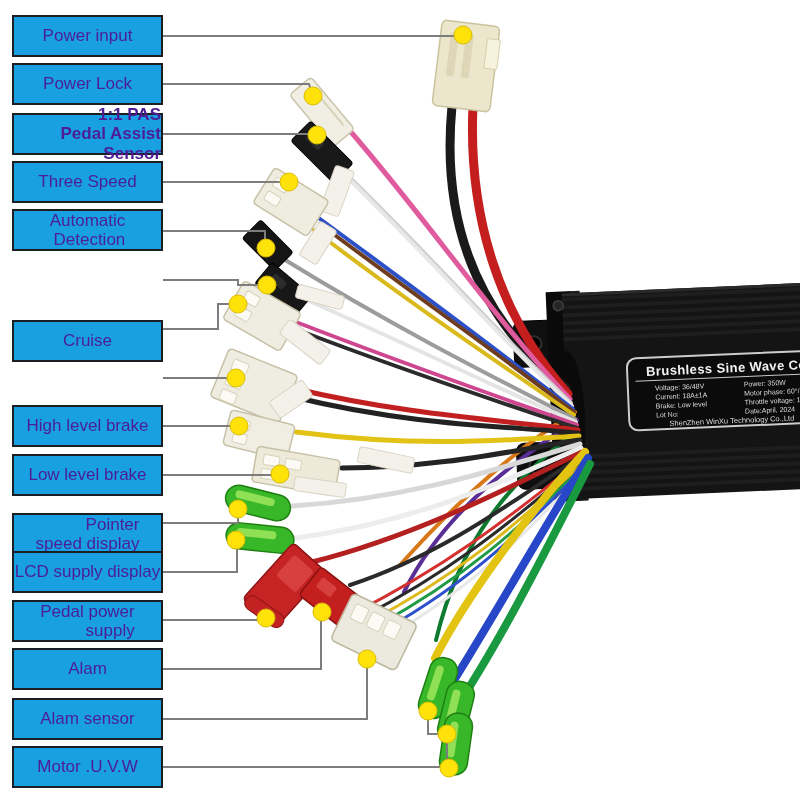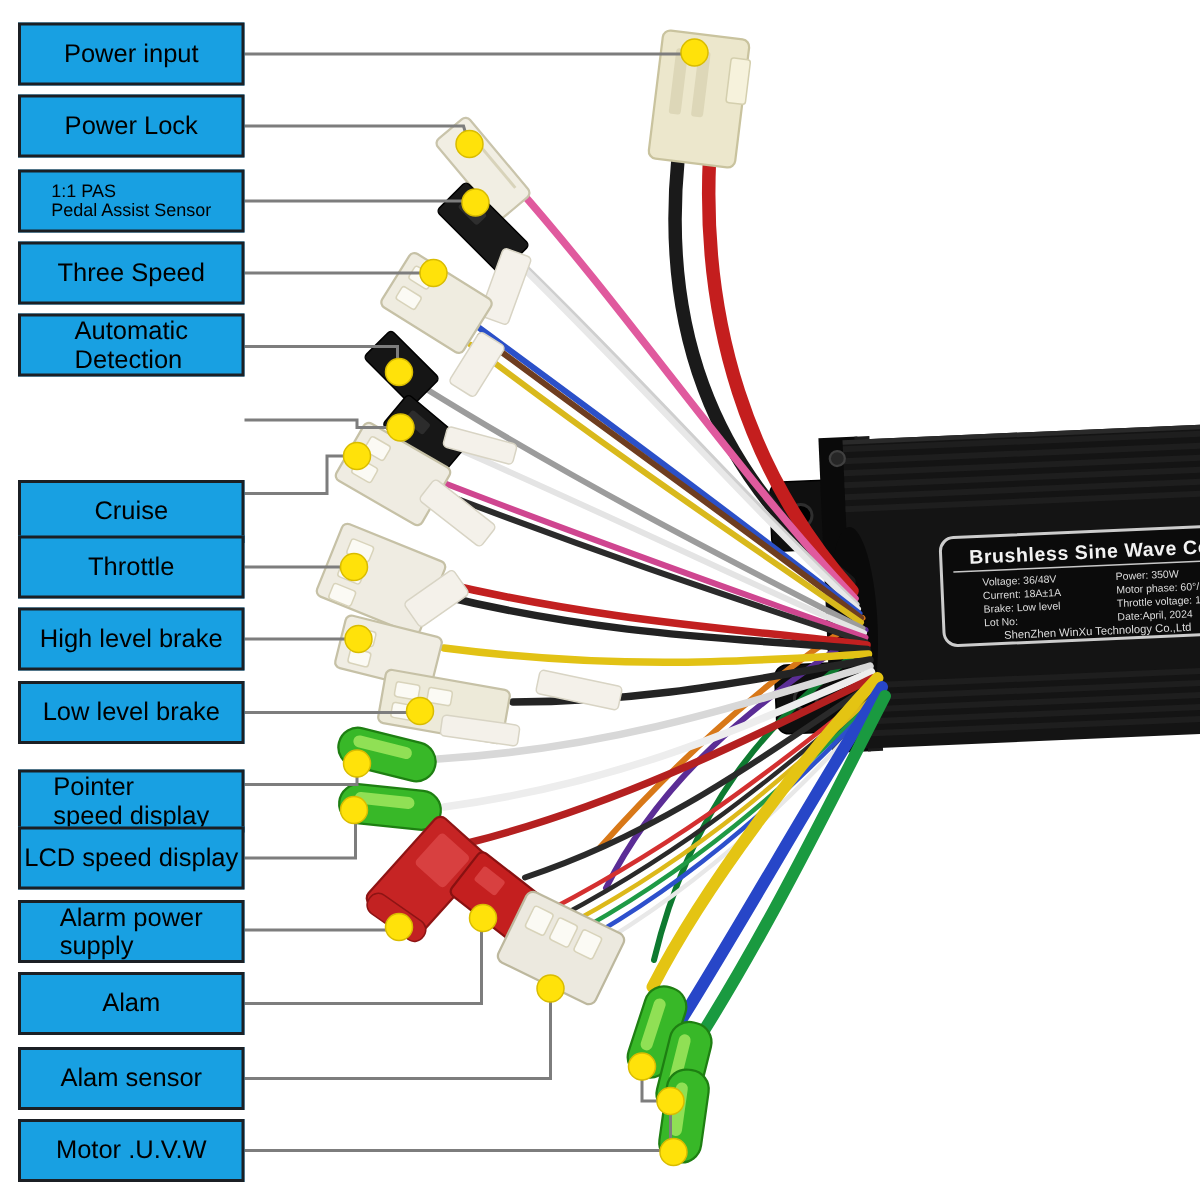--- a/index.html
+++ b/index.html
@@ -1,23 +1,23 @@
 <!DOCTYPE html>
 <html><head>
 <meta charset="utf-8">
 <style>
   html,body{margin:0;padding:0;background:#fff;}
   .stage{position:relative;width:800px;height:800px;overflow:hidden;background:#fff;
          font-family:"Liberation Sans",sans-serif;}
   .stage svg{position:absolute;left:0;top:0;}
   .label{position:absolute;left:12px;width:151px;height:42px;background:#18a0e2;
-         border:2px solid #1b1f24;box-sizing:border-box;color:#000000;
-         display:flex;align-items:center;justify-content:center;text-align:left;
+         border:2px solid #1b1f24;box-sizing:border-box;color:#4c1d95;
+         display:flex;align-items:center;justify-content:center;text-align:right;
          font-size:17px;line-height:1.12;white-space:pre-line;}
-  .label.small{font-size:12px;}
+  .label.small{font-size:17px;font-weight:bold;}
   .plate-title{font:bold 13px "Liberation Sans",sans-serif;fill:#f2f2f2;letter-spacing:.4px;}
   .plate-row{font:7px "Liberation Sans",sans-serif;fill:#dcdcdc;}
   .plate-co{font:7.5px "Liberation Sans",sans-serif;fill:#dcdcdc;}
 </style>
 </head>
 <body>
 
 <div class="stage">
 
 <svg width="800" height="800" viewBox="0 0 800 800">
@@ -268,24 +268,23 @@
 </svg>
 
   <div class="label" style="top:15px">Power input</div>
   <div class="label" style="top:63px">Power Lock</div>
   <div class="label small" style="top:113px">1:1 PAS
 Pedal Assist Sensor</div>
   <div class="label" style="top:161px">Three Speed</div>
   <div class="label" style="top:209px">Automatic
 Detection</div>
   <div class="label" style="top:320px">Cruise</div>
-  <div class="label" style="top:357px">Throttle</div>
   <div class="label" style="top:405px">High level brake</div>
   <div class="label" style="top:454px">Low level brake</div>
   <div class="label" style="top:513px">Pointer
 speed display</div>
-  <div class="label" style="top:551px">LCD speed display</div>
-  <div class="label" style="top:600px">Alarm power
+  <div class="label" style="top:551px">LCD supply display</div>
+  <div class="label" style="top:600px">Pedal power
 supply</div>
   <div class="label" style="top:648px">Alam</div>
   <div class="label" style="top:698px">Alam sensor</div>
   <div class="label" style="top:746px">Motor .U.V.W</div>
 </div>
 
 </body></html>

